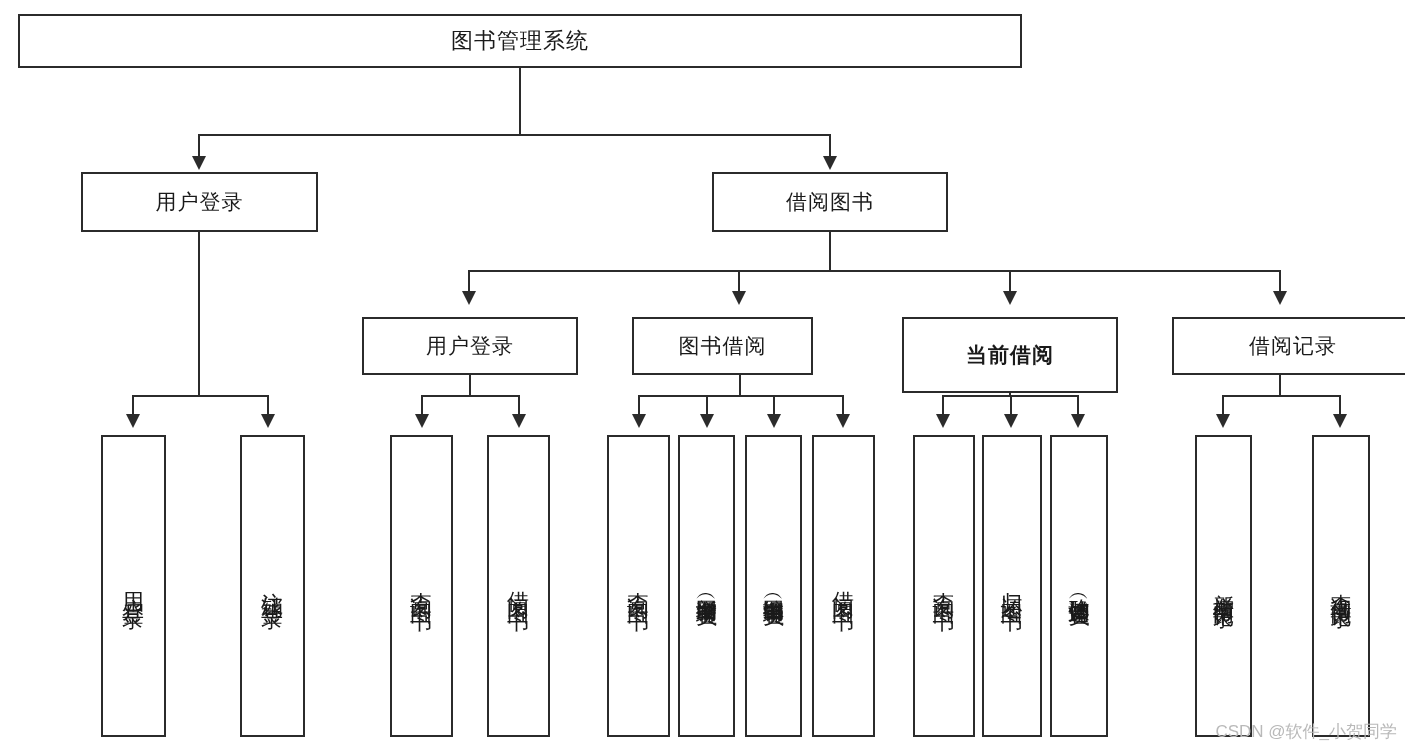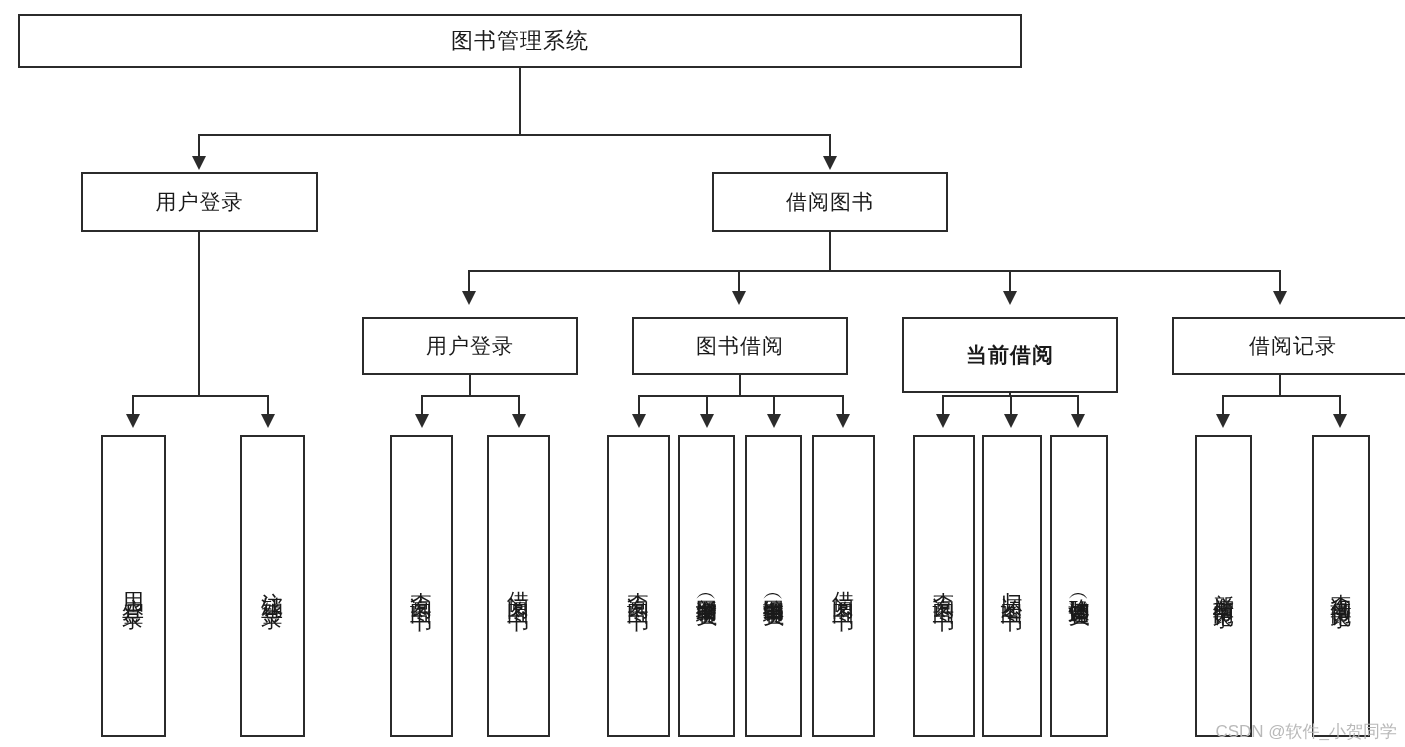--- a/index.html
+++ b/index.html
@@ -123,21 +123,21 @@
   <div class="ln vline" style="left:738px; top:270px; width:2px; height:22px;"></div>
   <div class="arrow" style="left:732px; top:291px;"></div>
   <div class="ln vline" style="left:1009px; top:270px; width:2px; height:22px;"></div>
   <div class="arrow" style="left:1003px; top:291px;"></div>
   <div class="ln vline" style="left:1279px; top:270px; width:2px; height:22px;"></div>
   <div class="arrow" style="left:1273px; top:291px;"></div>
 
   <div class="node h" style="left:362px; top:317px; width:216px; height:58px;">
     <span>用户登录</span>
   </div>
-  <div class="node h" style="left:632px; top:317px; width:216px; height:58px;">
+  <div class="node h" style="left:632px; top:317px; width:181px; height:58px;">
     <span>图书借阅</span>
   </div>
   <div class="node h" style="left:902px; top:317px; width:216px; height:76px;font-weight:bold;">
     <span>当前借阅</span>
   </div>
   <div class="node h" style="left:1172px; top:317px; width:242px; height:58px;">
     <span>借阅记录</span>
   </div>
 
   <div class="ln vline" style="left:469px; top:375px; width:2px; height:22px;"></div>

